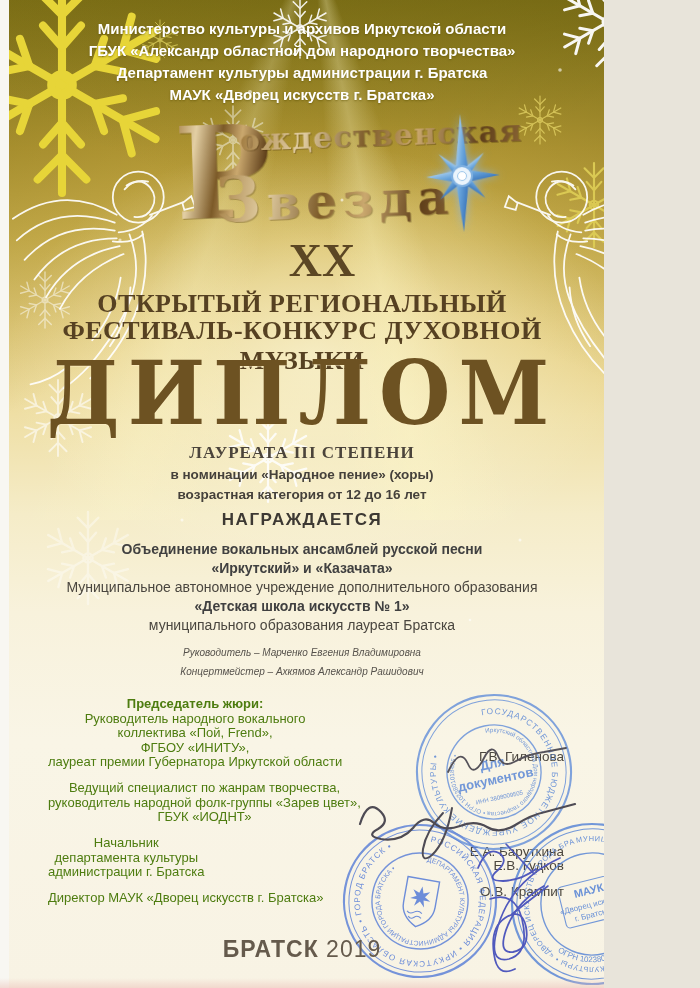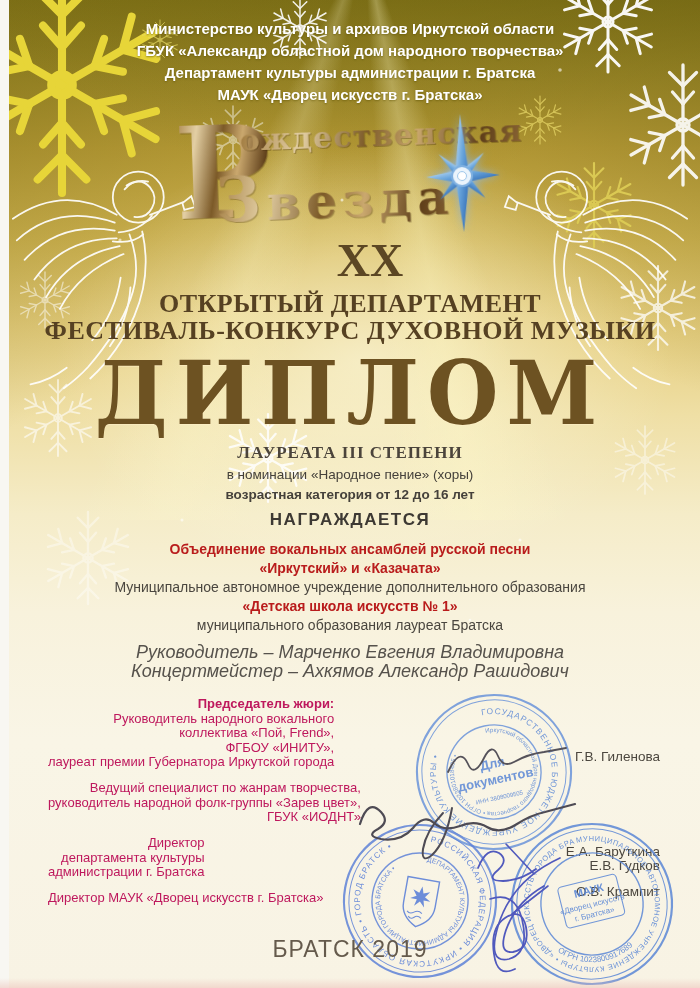--- a/index.html
+++ b/index.html
@@ -1,17 +1,17 @@
 <!DOCTYPE html>
 <html><head>
 <meta charset="utf-8">
 <style>
   html,body{margin:0;padding:0;background:#e8e4da;}
   .page{
-    position:relative;width:700px;height:988px;overflow:hidden;
+    position:relative;width:604px;height:988px;overflow:hidden;
     font-family:"Liberation Sans",sans-serif;
   }
   
   .bg{
     position:absolute;inset:0;
     background-image:
       radial-gradient(ellipse 430px 300px at 52% 360px, rgba(255,253,232,.60), rgba(255,253,232,0) 72%),
       linear-gradient(205deg, rgba(104,95,18,.50) 0%, rgba(104,95,18,0) 30%),
       linear-gradient(152deg, rgba(116,104,20,.55) 0%, rgba(116,104,20,0) 32%),
       linear-gradient(180deg,#8a7919 0%,#a68f2b 7%,#c2a33c 15%,#d5b855 24%,#e5cd7d 33%,#efdfa5 42%,#f5ecc8 52%,#f8f2dc 62%,#f9f5e6 75%,#f8f3e4 100%);
@@ -31,36 +31,36 @@
   .org{top:18px;color:#fff;font-weight:bold;font-size:15px;line-height:22px;
        text-shadow:0 1px 2px rgba(90,78,0,.55);}
   .serif{font-family:"Liberation Serif",serif;}
   .edition{top:238px;font-size:46px;font-weight:bold;color:#5c4724;line-height:1;padding-left:40px;}
   .fest1{top:289px;font-size:26px;font-weight:bold;color:#564122;letter-spacing:.5px;}
   .fest2{top:316px;font-size:26px;font-weight:bold;color:#564122;letter-spacing:.5px;}
   .diploma-title{top:348px;font-family:"DejaVu Serif",serif;font-size:82px;font-weight:bold;
        color:#6d5222;letter-spacing:8px;line-height:1;transform:scaleY(1.08);transform-origin:top center;
        text-shadow:0 1px 1px rgba(255,240,200,.6);}
   .degree{top:443px;font-size:17px;font-weight:bold;color:#4b443b;letter-spacing:1px;}
-  .nomination{top:467px;font-size:13.5px;font-weight:normal;color:#45413b;}
+  .nomination{top:467px;font-size:13.5px;font-weight:bold;color:#45413b;}
   .age{top:487px;font-size:13.5px;font-weight:bold;color:#45413b;}
   .awarded{top:510px;font-size:17px;font-weight:bold;color:#3d3933;letter-spacing:1.5px;}
   .recipient{top:540px;font-size:14px;line-height:19px;color:#4a463f;}
-  .recipient .r-bold{font-weight:bold;color:#b91c1c;}
+  .recipient .r-bold{font-weight:bold;color:#404040;}
   .recipient span{display:block;}
-  .leaders{top:643px;font-size:18px;line-height:19px;font-style:italic;color:#56524c;}
+  .leaders{top:643px;font-size:10px;line-height:19px;font-style:italic;color:#56524c;}
   .leaders span{display:block;}
-  .jury{position:absolute;left:48px;font-size:13px;line-height:14.5px;color:#be185d;text-align:right;}
+  .jury{position:absolute;left:48px;font-size:13px;line-height:14.5px;color:#4d7c0f;text-align:center;}
   .jury span{display:block;}
   .jury .j-bold{font-weight:bold;}
   .b1{top:697px;} .b2{top:781px;} .b3{top:836px;} .b4{top:891px;}
   .sign-name{position:absolute;right:40px;font-size:13.5px;color:#4c473f;text-align:right;}
   .n1{top:749px;margin-left:12px;} .n2{top:844px;padding-left:48px;} .n3{top:858px;} .n4{top:884px;}
   .footer{top:936px;font-size:23px;color:#655a4c;letter-spacing:1px;}
-  .footer .city{font-weight:normal;}
+  .footer .city{font-weight:bold;}
   
   .logo{position:absolute;left:145px;top:106px;width:410px;height:140px;transform:rotate(-2deg);}
   .logo-metal{
     font-family:"DejaVu Serif",serif;font-weight:bold;position:absolute;line-height:1;
     background:linear-gradient(100deg,#a07a3e 0%,#e3cfa4 22%,#7c5a28 45%,#caa86e 62%,#5f3f1a 85%,#8a6534 100%);
     -webkit-background-clip:text;background-clip:text;color:transparent;
     filter:drop-shadow(1px 1.5px .5px rgba(70,45,10,.35));
   }
   .logo-initial{left:30px;top:2px;font-size:128px;line-height:.95;}
   .logo-w1{left:96px;top:16px;font-size:30px;letter-spacing:1px;}
@@ -183,21 +183,21 @@
           <polygon fill="url(#stargrad)" points="0,-32 5,0 0,32 -5,0"></polygon>
           <polygon fill="url(#stargrad)" points="-32,0 0,-5 32,0 0,5"></polygon>
         </g>
         <circle r="10" fill="#eaf4fc" stroke="#7fb0e0" stroke-width="2"></circle>
         <circle r="4.5" fill="#ffffff" stroke="#9cc6ea" stroke-width="1"></circle>
       </g>
     </svg>
   </div>
 
   <div class="abs serif edition">XX</div>
-  <div class="abs serif fest1">ОТКРЫТЫЙ ДЕПАРТАМЕНТ</div>
+  <div class="abs serif fest1">ОТКРЫТЫЙ РЕГИОНАЛЬНЫЙ</div>
   <div class="abs serif fest2">ФЕСТИВАЛЬ-КОНКУРС ДУХОВНОЙ МУЗЫКИ</div>
   <div class="abs diploma-title">ДИПЛОМ</div>
   <div class="abs serif degree">ЛАУРЕАТА III СТЕПЕНИ</div>
   <div class="abs nomination">в номинации «Народное пение» (хоры)</div>
   <div class="abs age">возрастная категория от 12 до 16 лет</div>
   <div class="abs awarded">НАГРАЖДАЕТСЯ</div>
 
   <div class="abs recipient">
     <span class="r-bold">Объединение вокальных ансамблей русской песни</span>
     <span class="r-bold">«Иркутский» и «Казачата»</span>
@@ -209,29 +209,29 @@
   <div class="abs leaders">
     <span>Руководитель – Марченко Евгения Владимировна</span>
     <span>Концертмейстер – Ахкямов Александр Рашидович</span>
   </div>
 
   <div class="jury b1">
     <span class="j-bold">Председатель жюри:</span>
     <span>Руководитель народного вокального</span>
     <span>коллектива «Пой, Frend»,</span>
     <span>ФГБОУ «ИНИТУ»,</span>
-    <span>лауреат премии Губернатора Иркутской города</span>
+    <span>лауреат премии Губернатора Иркутской области</span>
   </div>
   <div class="jury b2">
     <span>Ведущий специалист по жанрам творчества,</span>
     <span>руководитель народной фолк-группы «Зарев цвет»,</span>
     <span>ГБУК «ИОДНТ»</span>
   </div>
   <div class="jury b3">
-    <span>Директор</span>
+    <span>Начальник</span>
     <span>департамента культуры</span>
     <span>администрации г. Братска</span>
   </div>
   <div class="jury b4">
     <span>Директор МАУК «Дворец искусств г. Братска»</span>
   </div>
 
   <div class="sign-name n1">Г.В. Гиленова</div>
   <div class="sign-name n2">Е.А. Баруткина</div>
   <div class="sign-name n3">Е.В. Гудков</div>

